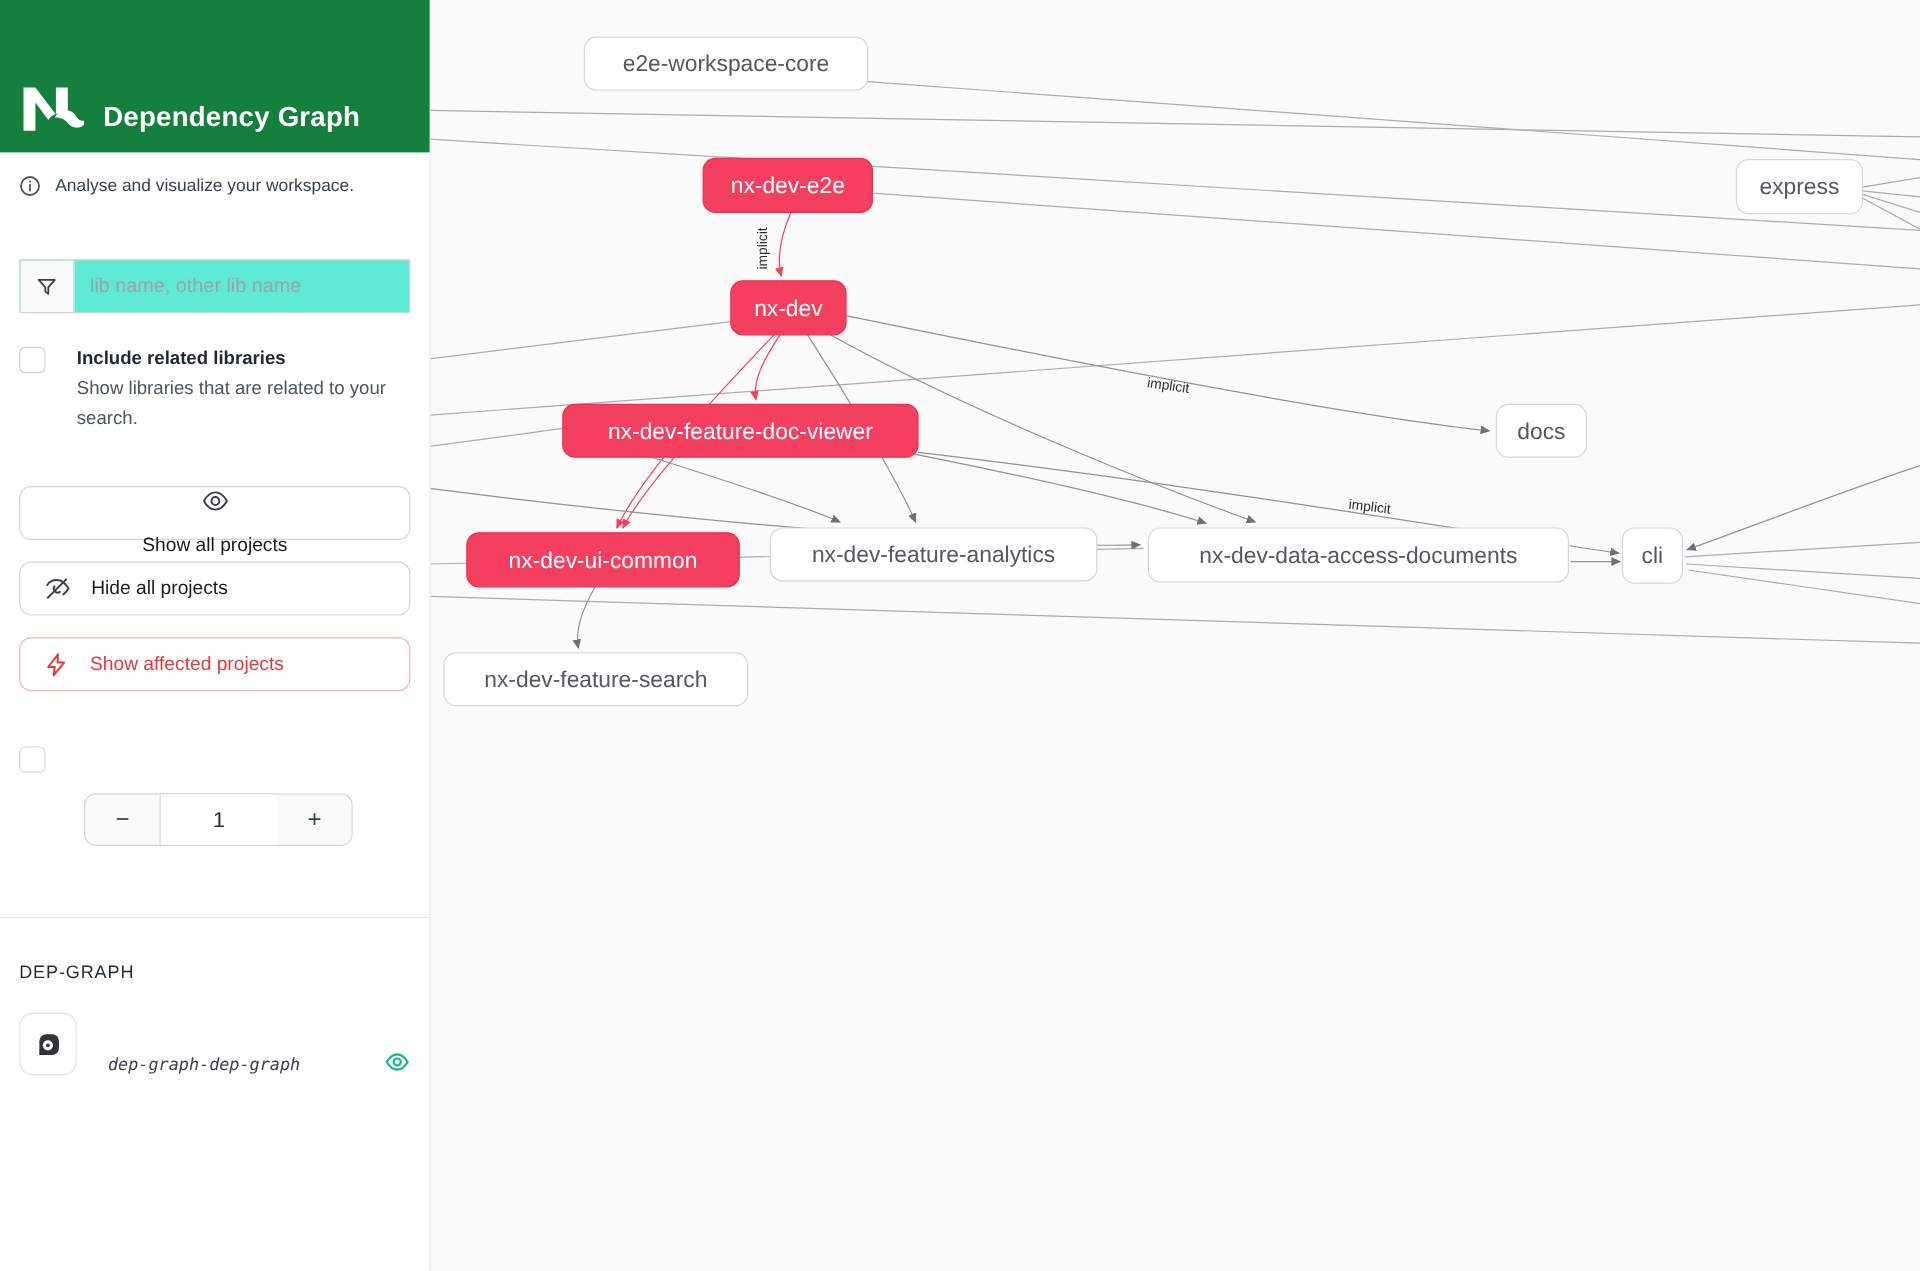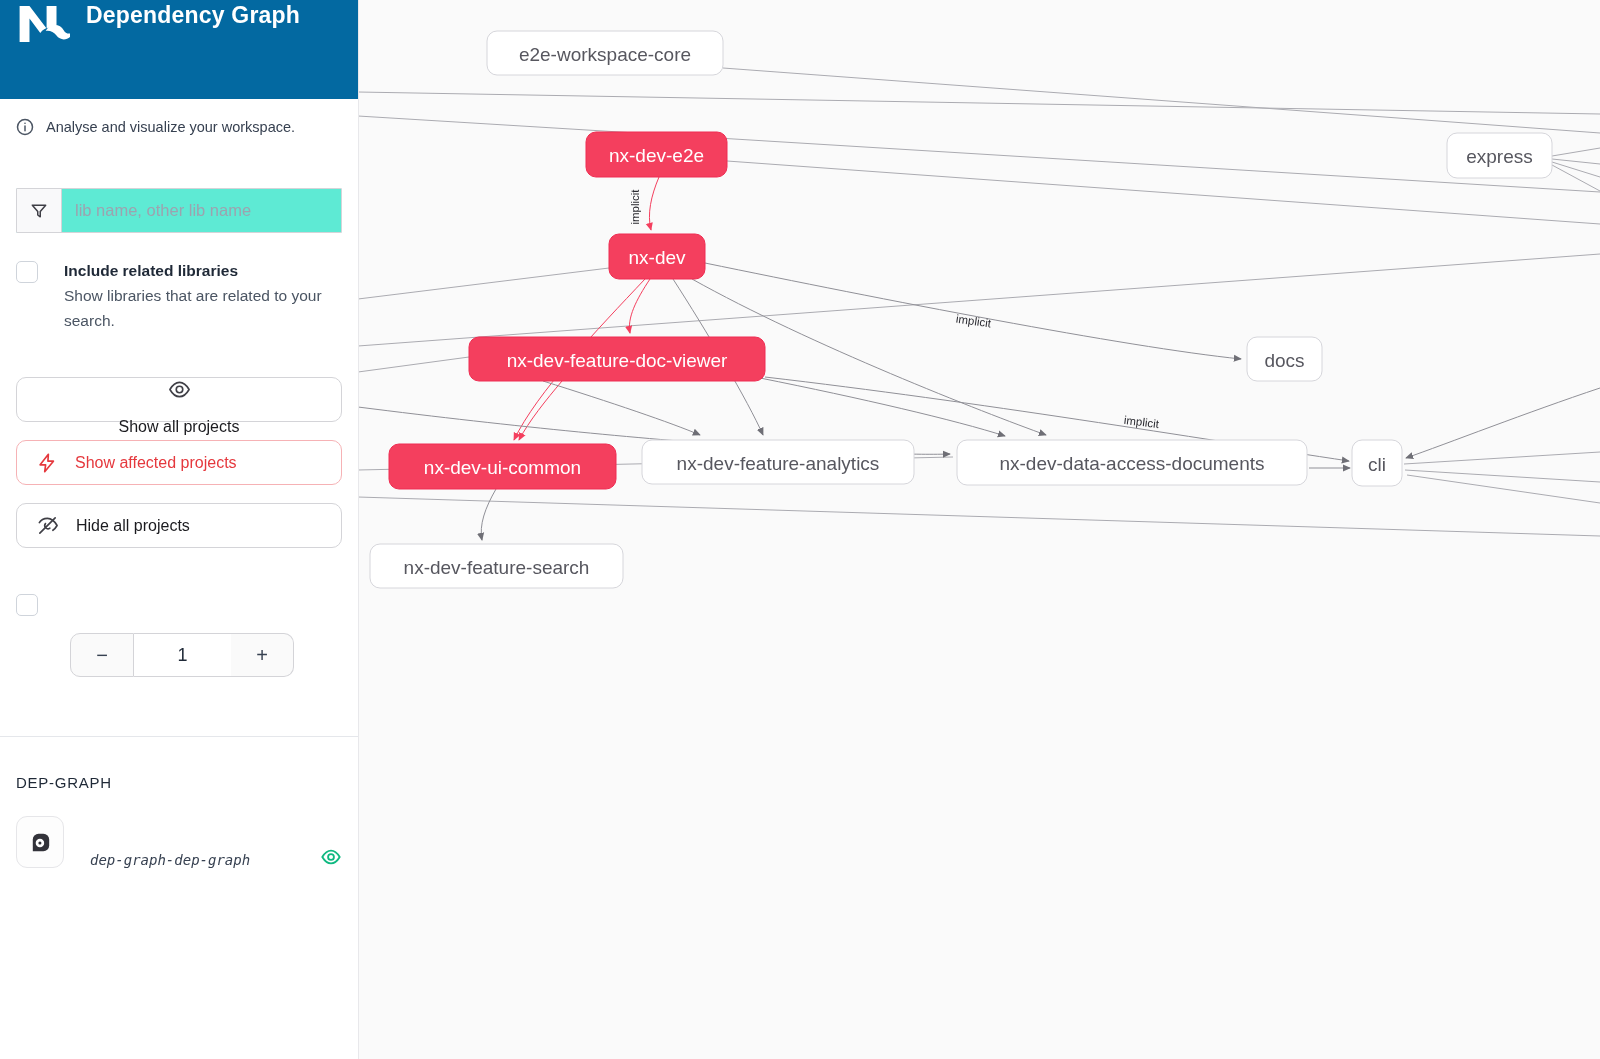--- a/index.html
+++ b/index.html
@@ -15,21 +15,21 @@
   .edge{fill:none;stroke:#909097;stroke-width:1;}
   .edge.affected{stroke:#f43f5e;}
   .node-rect{fill:#ffffff;stroke:#d6d6db;stroke-width:1;}
   .node-rect.affected{fill:#f43f5e;stroke:#ef2d52;}
   .node-label{font-size:19px;fill:#57575f;text-anchor:middle;}
   .node-label.affected{fill:#ffffff;}
   .edge-label{font-size:11.5px;fill:#2b2b31;text-anchor:middle;}
   
   .sidebar{position:absolute;top:0;left:0;width:358px;height:1059px;background:#fff;
     z-index:10;border-right:1px solid #e8e8eb;display:flex;flex-direction:column;}
-  .sb-header{height:95px;flex:none;background:#0369a1;display:flex;align-items:flex-start;padding:2px 16px;gap:16px;}
+  .sb-header{height:95px;flex:none;background:#15803d;display:flex;align-items:flex-end;padding:16px 16px;gap:16px;}
   .sb-title{color:#fff;font-size:23px;font-weight:700;letter-spacing:.2px;}
   .sb-body{flex:1;padding:0 16px;overflow:hidden;display:flex;flex-direction:column;}
   .tagline{display:flex;align-items:center;gap:12px;margin-top:19px;color:#374151;font-size:14.5px;}
   .filter{margin-top:52px;display:flex;align-items:stretch;border:1px solid #d4d4d8;border-radius:1px;height:43px;background:#5eead4;overflow:hidden;flex:none;}
   .filter-icon-box{width:44px;flex:none;background:#f9f9fa;border-right:1px solid #d4d4d8;display:flex;align-items:center;justify-content:center;}
   .filter input{border:0;outline:none;flex:1;padding:0 13px;font-size:16.5px;color:#374151;font-family:"Liberation Sans",sans-serif;background:transparent;}
   .filter input::placeholder{color:#9ca3af;}
   .check-row{display:flex;gap:26px;margin-top:25px;}
   .checkbox{width:20px;height:20px;flex:none;border:1px solid #cfd4db;border-radius:5px;background:#fff;margin-top:3px;}
   .check-text{font-size:15.5px;line-height:25px;}
@@ -205,38 +205,38 @@
     <button class="btn first">
       <span>
         <svg width="23" height="23" viewBox="0 0 24 24" fill="none" stroke="#3f3f46" stroke-width="1.7" stroke-linecap="round" stroke-linejoin="round">
           <path d="M2 12 C5.5 5.8 9 4.5 12 4.5 C15 4.5 18.5 5.8 22 12 C18.5 18.2 15 19.5 12 19.5 C9 19.5 5.5 18.2 2 12 z"></path>
           <circle cx="12" cy="12" r="3.4"></circle>
         </svg>
       </span>
       <span>Show all projects</span>
     </button>
 
-    <button class="btn red">
-      <span>
-        <svg width="22" height="22" viewBox="0 0 24 24" fill="none" stroke="#e5383d" stroke-width="1.8" stroke-linejoin="round" stroke-linecap="round">
-          <path d="M13.5 2.5 L4.5 14 h6 L9.5 21.5 L19 10 h-6 z"></path>
-        </svg>
-      </span>
-      <span>Show affected projects</span>
-    </button>
-
     <button class="btn">
       <span>
         <svg width="23" height="23" viewBox="0 0 24 24" fill="none" stroke="#3f3f46" stroke-width="1.7" stroke-linecap="round" stroke-linejoin="round">
           <path d="M3.5 9 C5 6.2 8.3 4.5 12 4.5 C15 4.5 18.5 5.8 22 12 C20.7 14.3 19.2 15.9 17.6 17"></path>
           <path d="M9.9 9.9 a3.4 3.4 0 0 0 4.6 4.9"></path>
           <path d="M4 20 L20 4"></path>
         </svg>
       </span>
       <span>Hide all projects</span>
+    </button>
+
+    <button class="btn red">
+      <span>
+        <svg width="22" height="22" viewBox="0 0 24 24" fill="none" stroke="#e5383d" stroke-width="1.8" stroke-linejoin="round" stroke-linecap="round">
+          <path d="M13.5 2.5 L4.5 14 h6 L9.5 21.5 L19 10 h-6 z"></path>
+        </svg>
+      </span>
+      <span>Show affected projects</span>
     </button>
 
     <div class="check-row" style="margin-top:43px">
       <div class="checkbox"></div>
     </div>
 
 
     <div class="stepper">
       <div class="step-btn minus">−</div>
       <div class="step-val">1</div>

